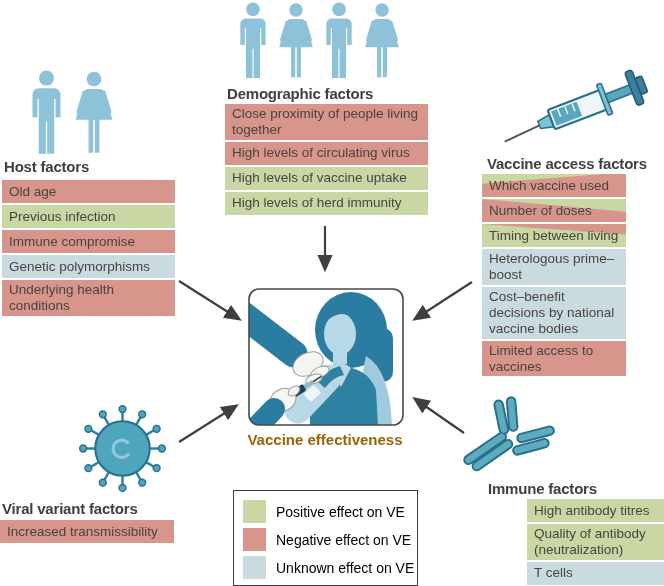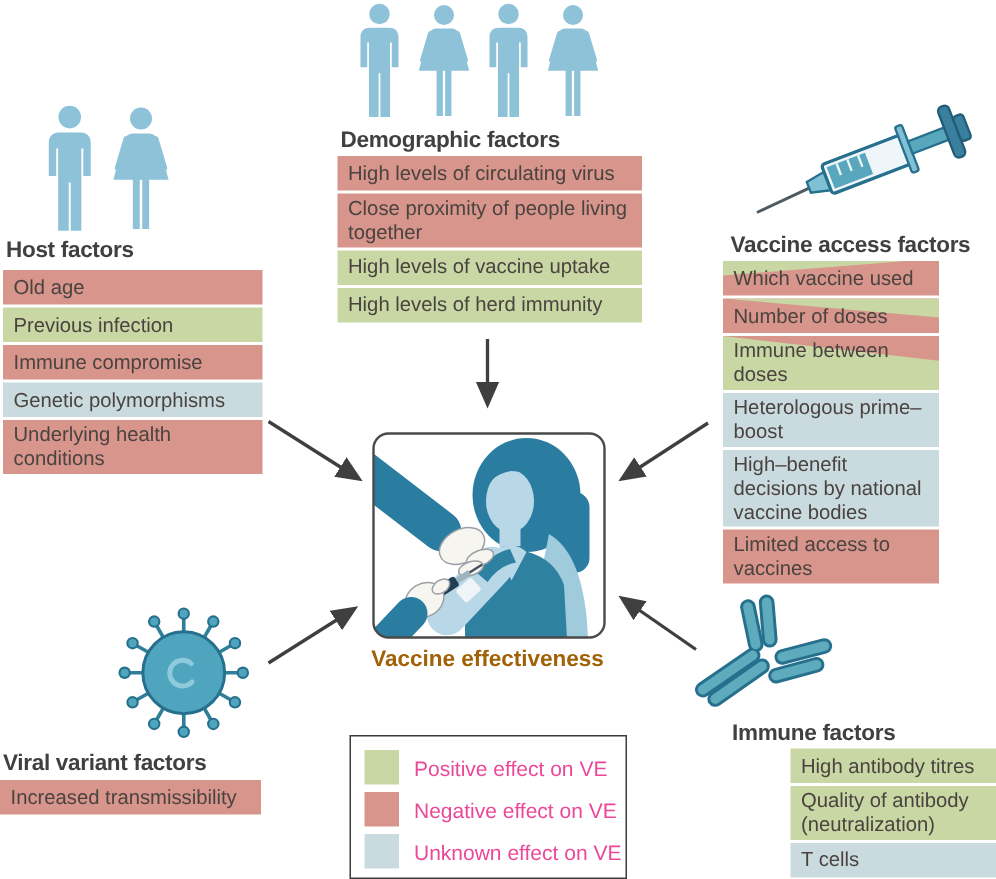--- a/index.html
+++ b/index.html
@@ -33,21 +33,21 @@
   .center-label{
     position:absolute;left:225px;top:431px;width:200px;text-align:center;
     font-size:15px;font-weight:bold;color:#a16207;
   }
   .legend{
     position:absolute;left:233px;top:490px;width:185px;height:96px;
     border:1.5px solid #3c3c3c;background:#fff;padding:9px 0 0 9px;
   }
   .legend-row{display:flex;align-items:center;margin-bottom:5px;}
   .legend-row .swatch{width:23px;height:23px;flex:0 0 23px;margin-right:10px;}
-  .legend-row .row-text{font-size:14px;color:#ec4899;}
+  .legend-row .row-text{font-size:14px;color:#000000;}
   .legend-row.effect-positive,.legend-row.effect-negative,.legend-row.effect-unknown{background:none;}
   .legend-row.effect-positive .swatch{background:var(--positive);}
   .legend-row.effect-negative .swatch{background:var(--negative);}
   .legend-row.effect-unknown .swatch{background:var(--unknown);}
   .arrows{position:absolute;left:0;top:0;pointer-events:none;}
   svg{display:block;}
 </style>
 </head>
 <body>
 
@@ -70,24 +70,24 @@
     <svg class="icon-people" viewBox="0 0 44 80" width="42" height="78">
       <circle cx="22" cy="7.5" r="7" fill="currentColor"></circle>
       <path fill="currentColor" d="M17 17 h10 c3 0 5.1 1.8 5.9 4.8 L39.6 46.5 H27.2 V78 h-4.4 V46.5 H21.2 V78 h-4.4 V46.5 H4.4 L11.1 21.8 C11.9 18.8 14 17 17 17 Z"></path>
       <path stroke="currentColor" stroke-width="3.4" stroke-linecap="round" d="M12.5 20.5 L7 39 M31.5 20.5 L37 39"></path>
     </svg>
   </div>
   <div class="group-title" style="left:227px;top:85px;">Demographic factors</div>
   <div class="factor-list" style="left:225px;top:104px;width:203px;">
 
   <div class="row effect-negative">
+        <span class="row-text">Close proximity of people living together</span>
+      </div>
+      <div class="row effect-negative">
         <span class="row-text">High levels of circulating virus</span>
-      </div>
-      <div class="row effect-negative">
-        <span class="row-text">Close proximity of people living together</span>
       </div>
       <div class="row effect-positive">
         <span class="row-text">High levels of vaccine uptake</span>
       </div>
       <div class="row effect-positive">
         <span class="row-text">High levels of herd immunity</span>
       </div>
     </div>
 
   <div class="icons-row" style="left:28px;top:70px;gap:6px;">
@@ -141,27 +141,27 @@
   <div class="group-title" style="left:487px;top:155px;">Vaccine access factors</div>
   <div class="factor-list" style="left:482px;top:174px;width:144px;">
 
   <div class="row effect-mixed_a">
         <span class="row-text">Which vaccine used</span>
       </div>
       <div class="row effect-mixed_b">
         <span class="row-text">Number of doses</span>
       </div>
       <div class="row effect-mixed_c">
-        <span class="row-text">Immune between doses</span>
+        <span class="row-text">Timing between living</span>
       </div>
       <div class="row effect-unknown">
         <span class="row-text">Heterologous prime–boost</span>
       </div>
       <div class="row effect-unknown">
-        <span class="row-text">High–benefit decisions by national vaccine bodies</span>
+        <span class="row-text">Cost–benefit decisions by national vaccine bodies</span>
       </div>
       <div class="row effect-negative">
         <span class="row-text">Limited access to vaccines</span>
       </div>
     </div>
 
   <div style="position:absolute;left:72px;top:398px;">
     <svg viewBox="0 0 100 100" width="101" height="101">
       <g stroke="#2f7f9b" stroke-width="2.4">
         <line x1="77" y1="50" x2="86" y2="50"></line>

